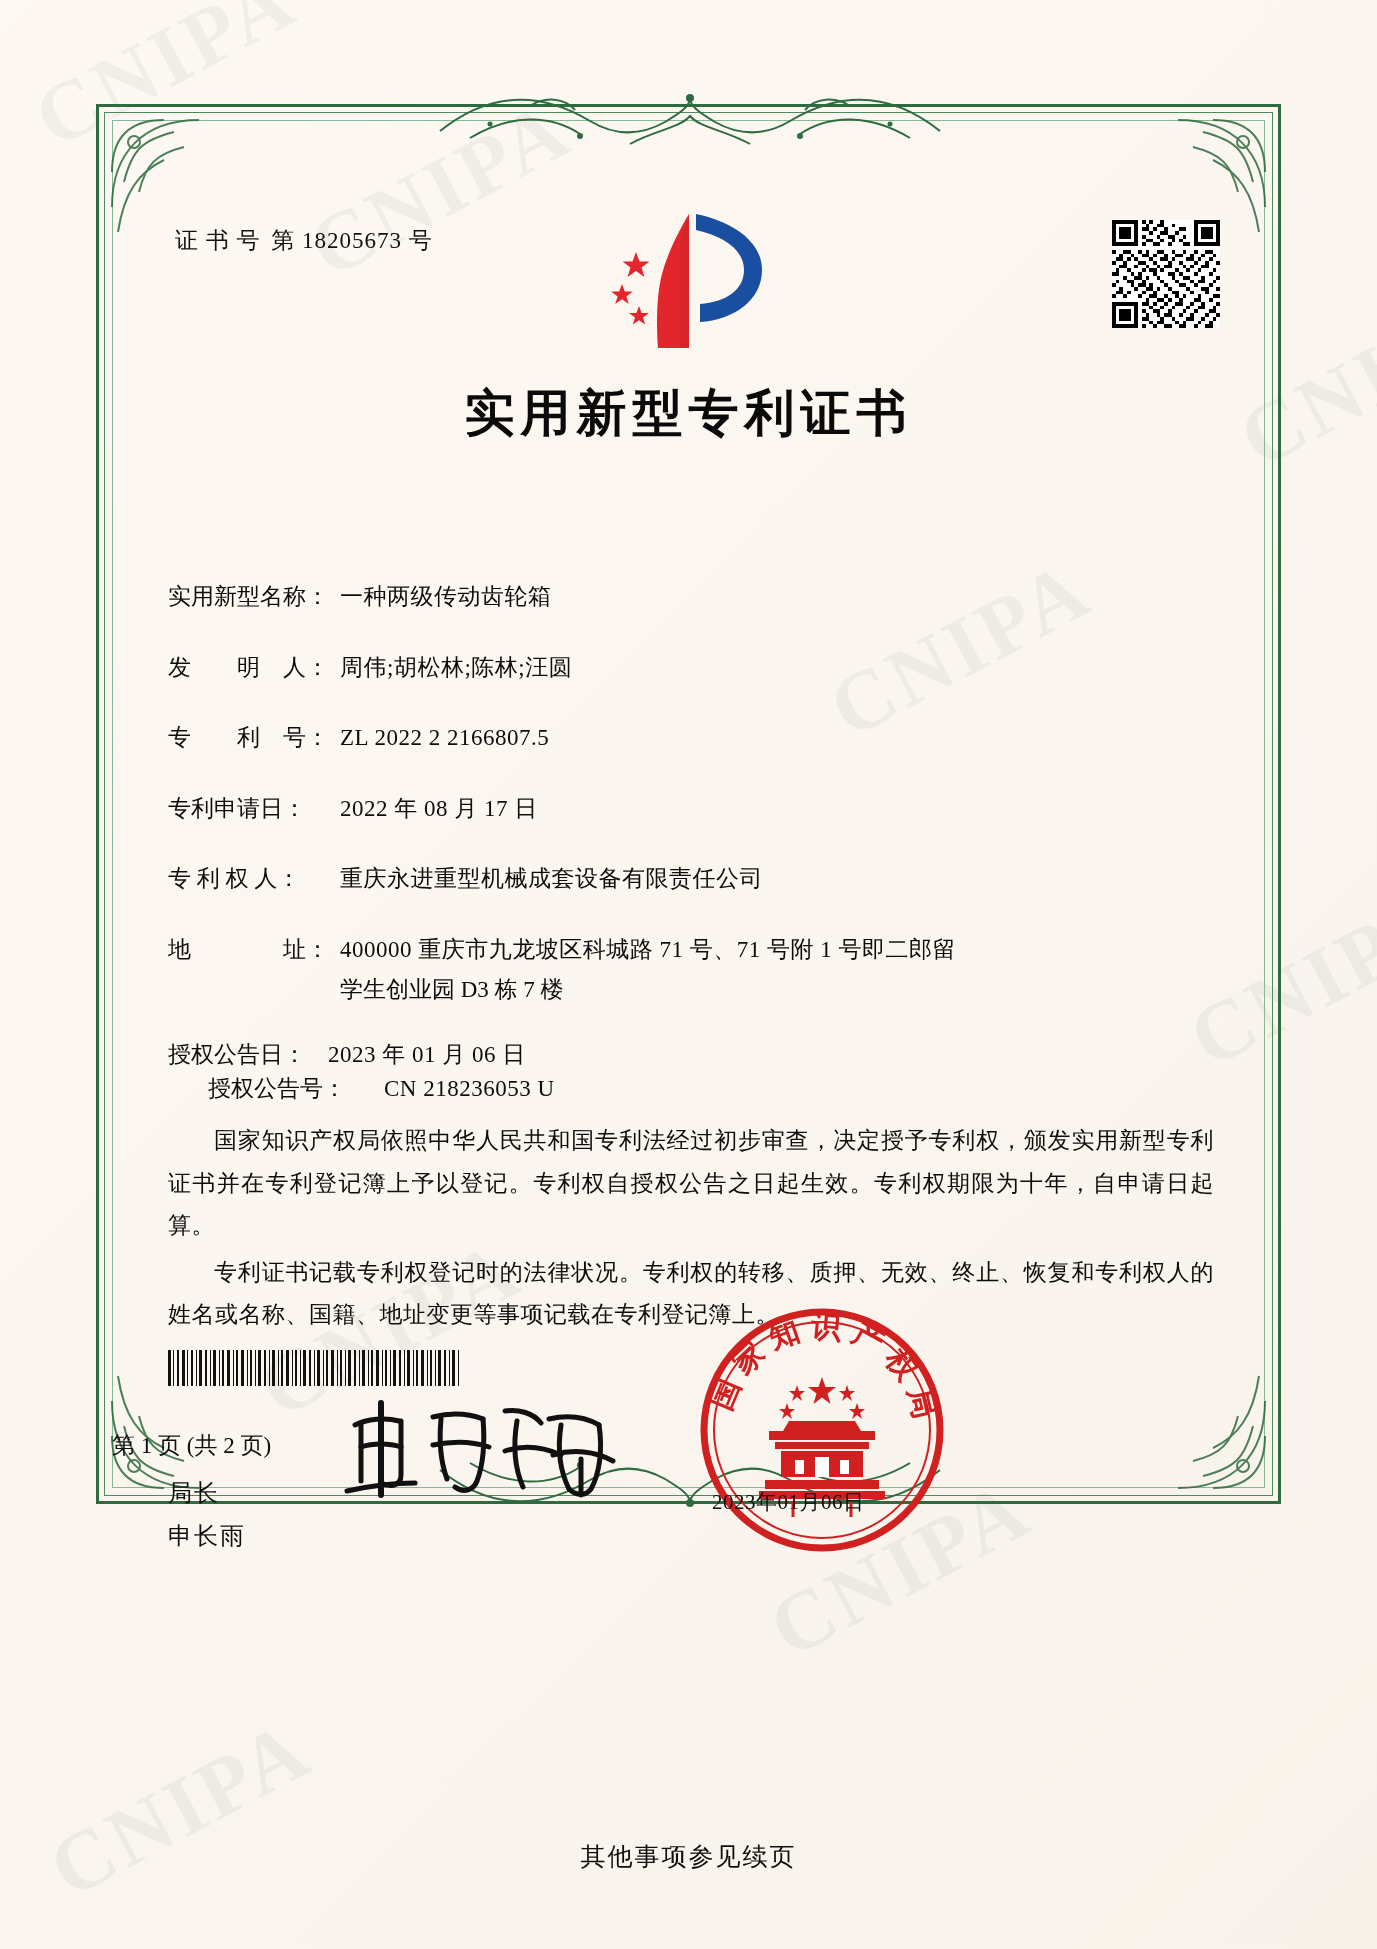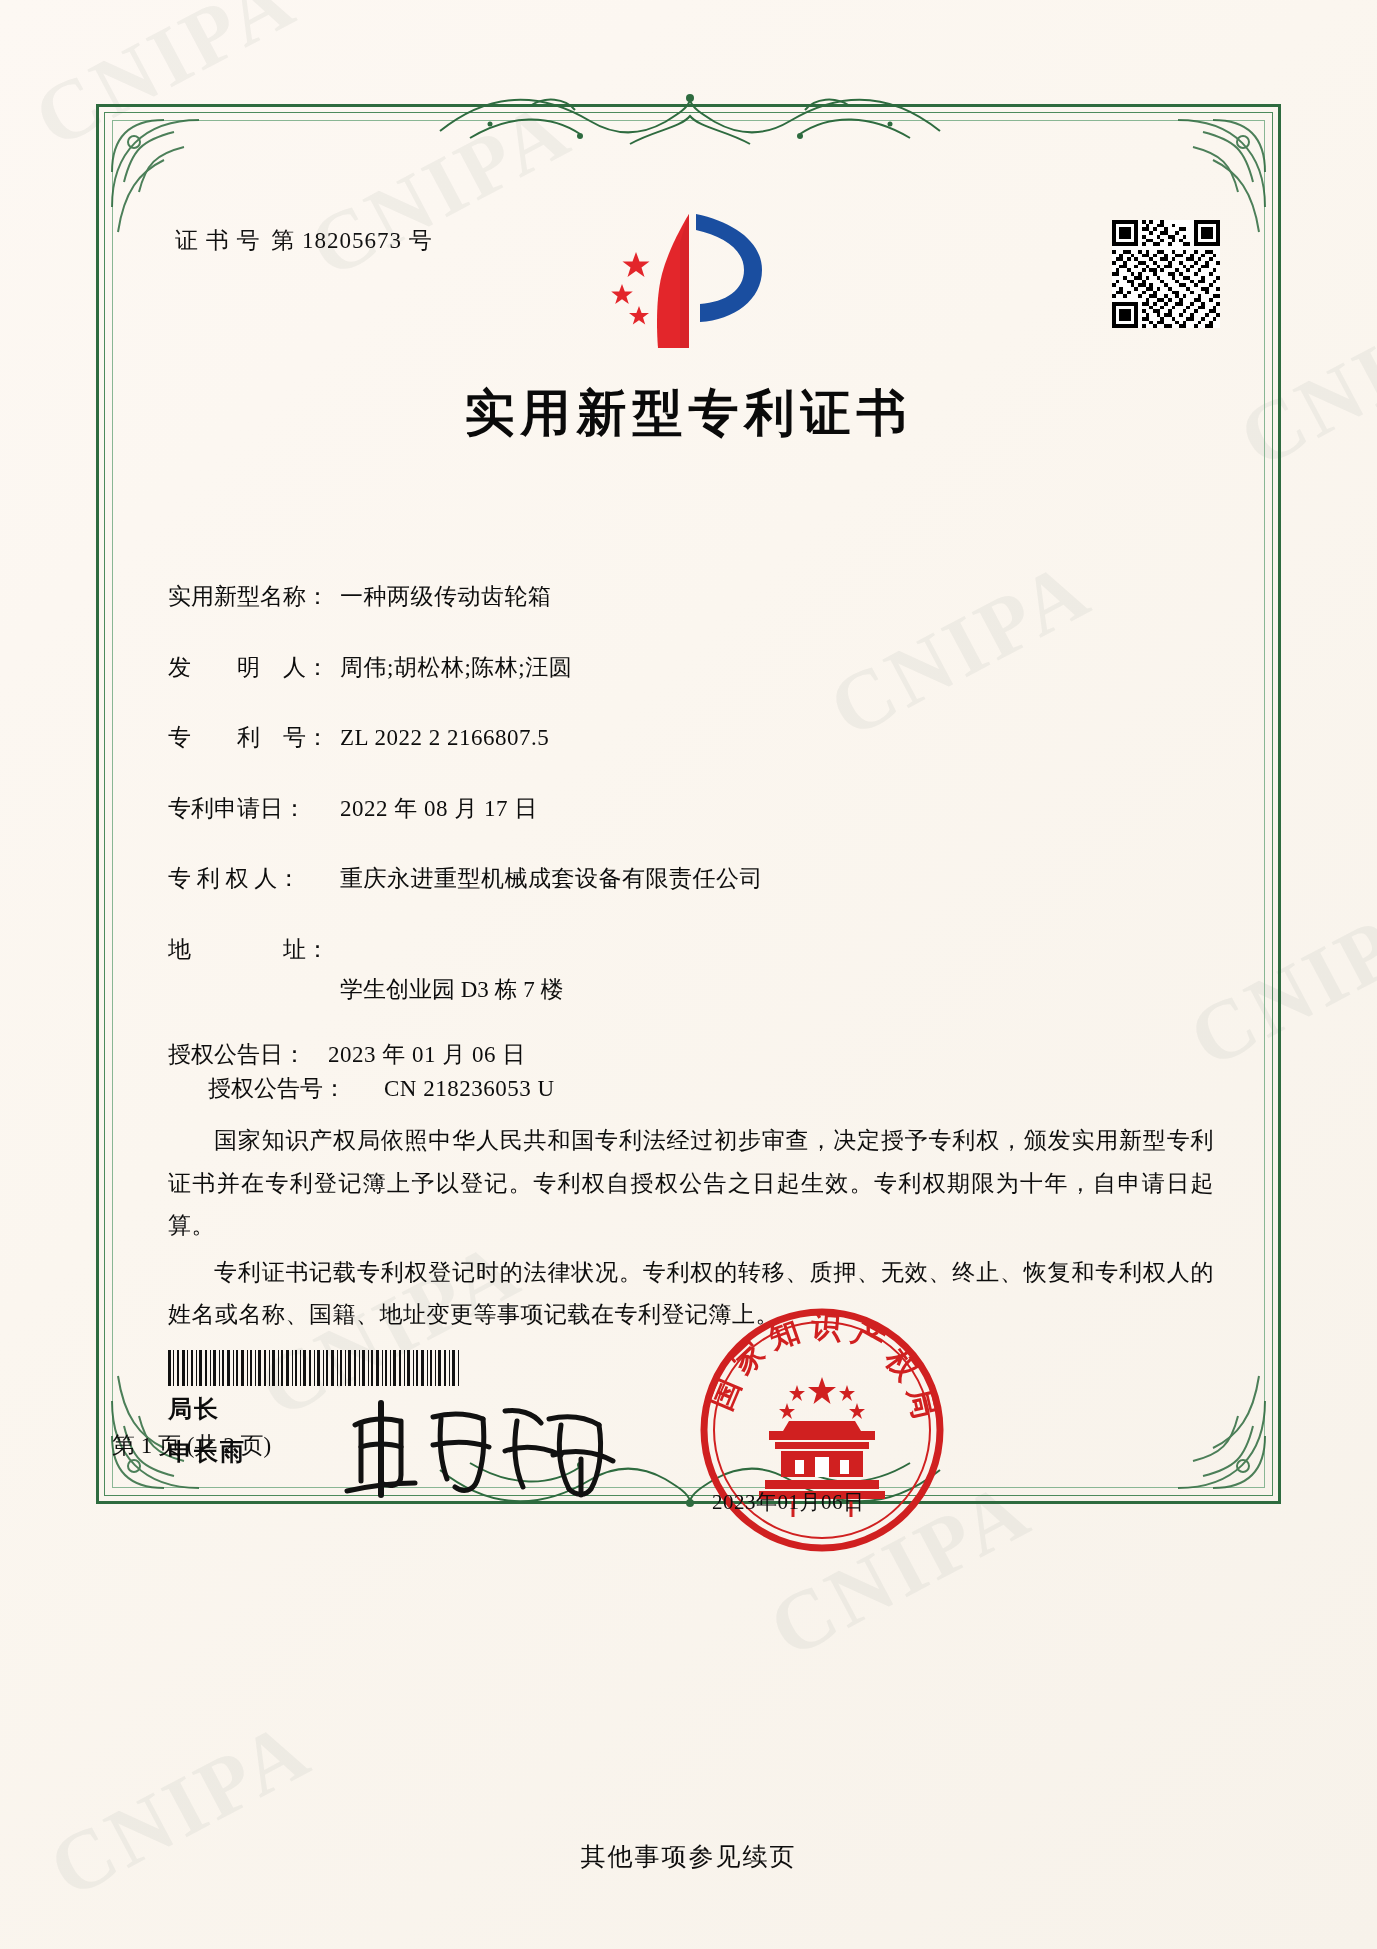--- a/index.html
+++ b/index.html
@@ -186,26 +186,25 @@
   .barcode {
     position: absolute;
     left: 56px;
     top: 1230px;
     width: 320px;
     height: 36px;
   }
   .director {
     position: absolute;
     left: 56px;
-    top: 1268px;
+    top: 1352px;
     font-size: 24px;
     line-height: 1.8;
     color: #0d0d0d;
     letter-spacing: 2px;
-    font-weight: bold;
   }
   .signature {
     position: absolute;
     left: 225px;
     top: 1275px;
     width: 300px;
     height: 110px;
   }
   .seal {
     position: absolute;
@@ -588,20 +587,21 @@
         <div class="field-value">2022 年 08 月 17 日</div>
       </div>
 
       <div class="field-row">
         <div class="field-label">专 利 权 人：</div>
         <div class="field-value">重庆永进重型机械成套设备有限责任公司</div>
       </div>
 
       <div class="field-row" style="margin-bottom:6px;">
         <div class="field-label">地　　　　址：</div>
+        <div class="field-value">400000 重庆市九龙坡区科城路 71 号、71 号附 1 号即二郎留</div>
       </div>
       <div style="margin-left:172px;margin-bottom:30px;">学生创业园 D3 栋 7 楼</div>
 
       <div class="row-dual">
         <div class="dual-left">
           <div class="field-label" style="width:160px;flex:0 0 160px;">授权公告日：</div>
           <div class="field-value">2023 年 01 月 06 日</div>
         </div>
         <div class="dual-right">
           <div class="field-label" style="width:176px;flex:0 0 176px;margin-left:40px;">授权公告号：</div>

